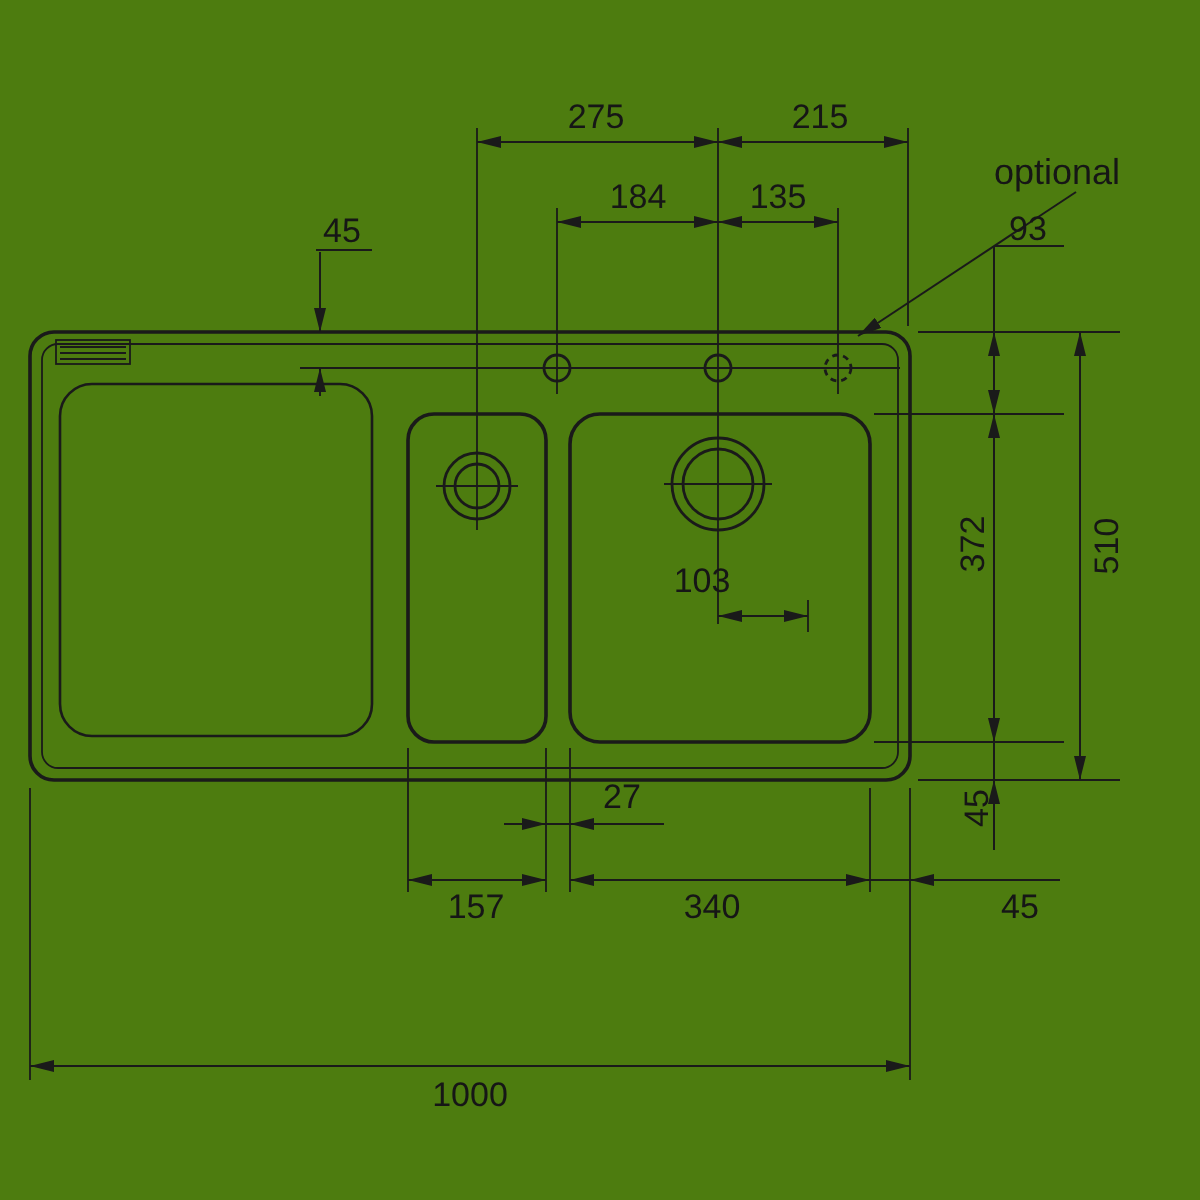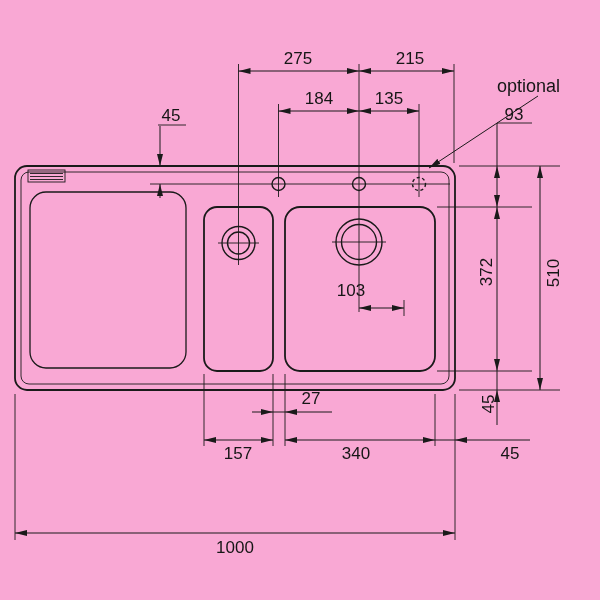--- a/index.html
+++ b/index.html
@@ -1,17 +1,17 @@
 <!DOCTYPE html>
 <html><head>
 <meta charset="utf-8">
 <style>
   html,body{margin:0;padding:0;background:#ffffff;}
   .stage{
-    width:600px;height:600px;position:relative;background:#f9a8d4;
+    width:600px;height:600px;position:relative;background:#4d7c0f;
     font-family:"Liberation Sans", sans-serif;overflow:hidden;
   }
   svg{display:block;}
   text{
     font-family:"Liberation Sans", sans-serif;
     font-size:17px;
     fill:#161616;
   }
   .lbl-optional{font-size:18px;}
   .s-thick{stroke:#1a1a1a;stroke-width:1.8;fill:none;}

